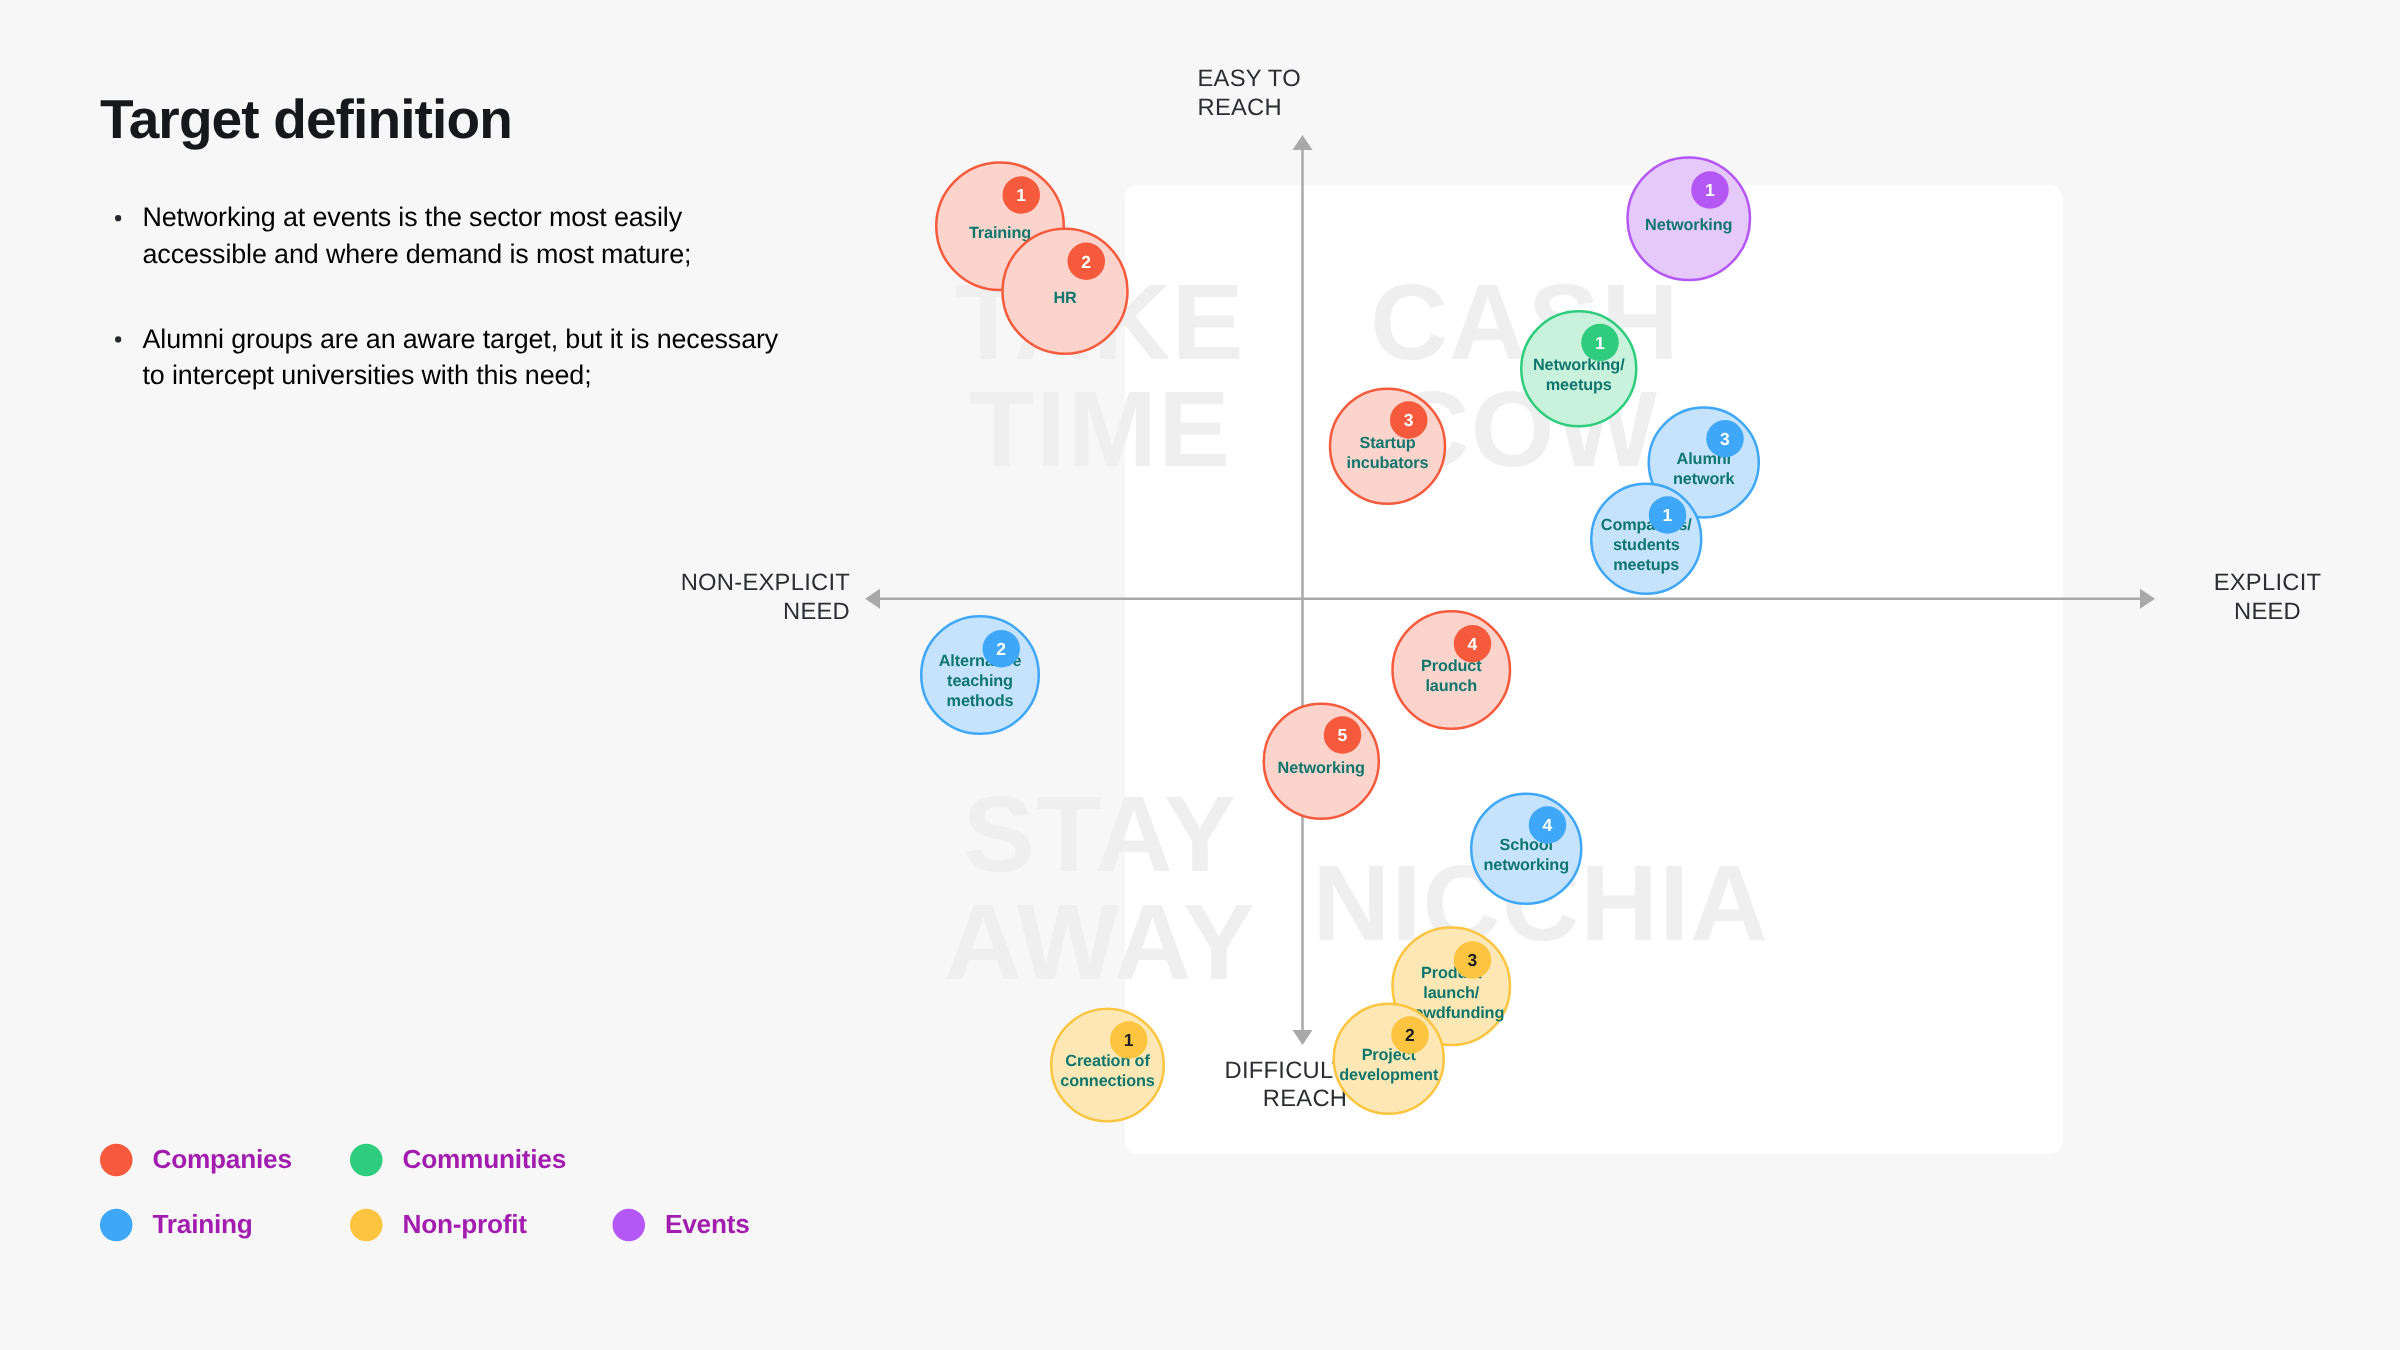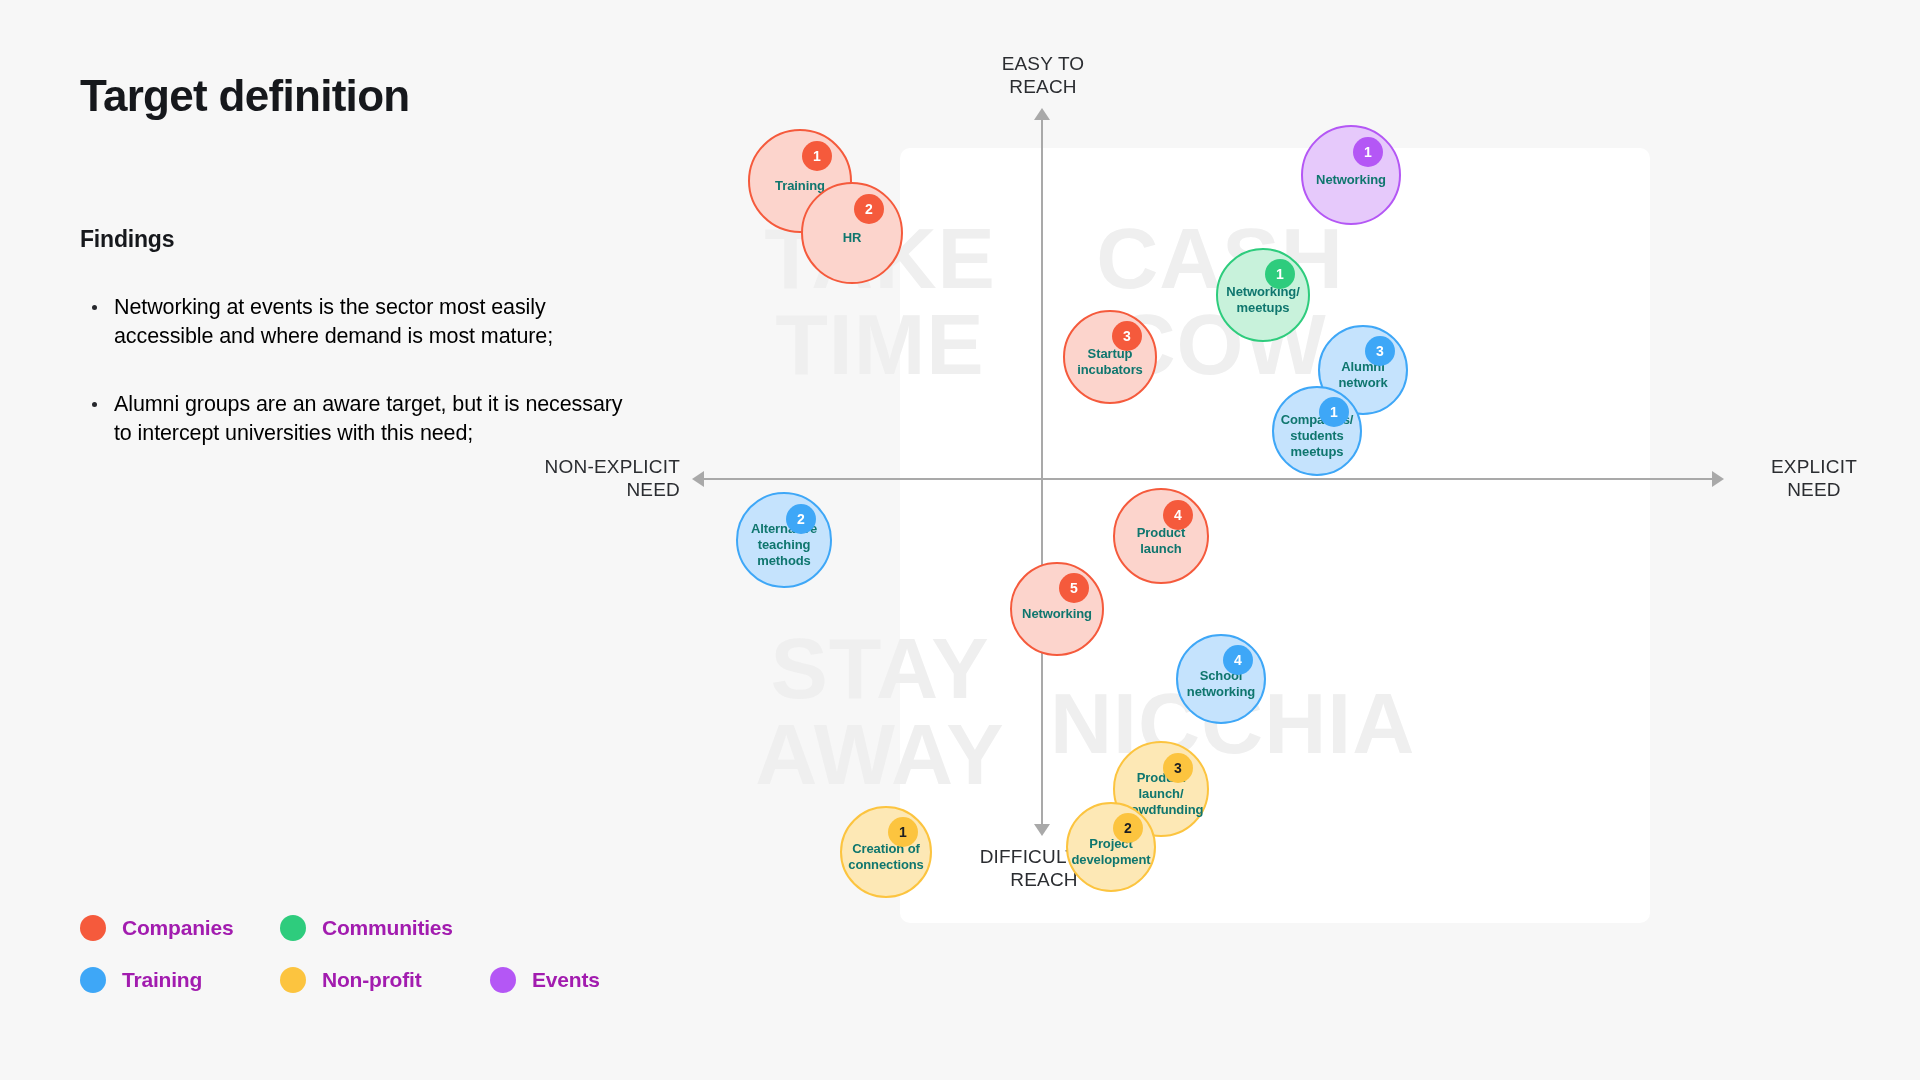--- a/index.html
+++ b/index.html
@@ -164,21 +164,21 @@
   }
 
   .axis-label {
     position: absolute;
     font-size: 19px;
     color: #2b2d31;
     line-height: 1.22;
     letter-spacing: 0.2px;
     white-space: pre-line;
   }
-  #label-top    { left: 318px; top: 52px; width: 170px; text-align: center; }
+  #label-top    { left: 318px; top: 52px; width: 170px; text-align: left; }
   #label-bottom { left: 310px; top: 845px; width: 188px; text-align: center; }
   #label-left   { left: -100px; top: 455px; width: 140px; text-align: right; }
   #label-right  { left: 1094px; top: 455px; width: 160px; text-align: center; }
 
   
   .bubble {
     position: absolute;
     border-radius: 50%;
     border-style: solid;
     border-width: 2px;
@@ -210,21 +210,20 @@
     height: 30px;
   }
 </style>
 </head>
 <body>
 
 <div id="page">
 
   <div id="left-panel">
     <h1 id="page-title">Target definition</h1>
-    <h2 id="findings-heading">Findings</h2>
     <ul id="findings-list">
       <li>Networking at events is the sector most easily accessible and where demand is most mature;</li>
       <li>Alumni groups are an aware target, but it is necessary to intercept universities with this need;</li>
     </ul>
   </div>
 
   <div id="legend">
     <div class="legend-row">
       <div class="legend-item legend-slot-1">
         <span class="legend-dot" style="background: rgb(245, 90, 60);"></span>

